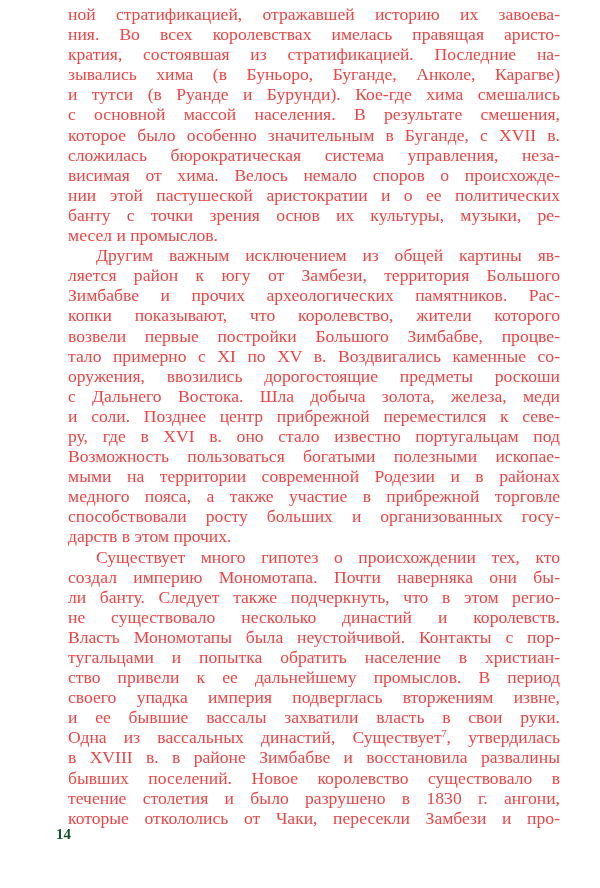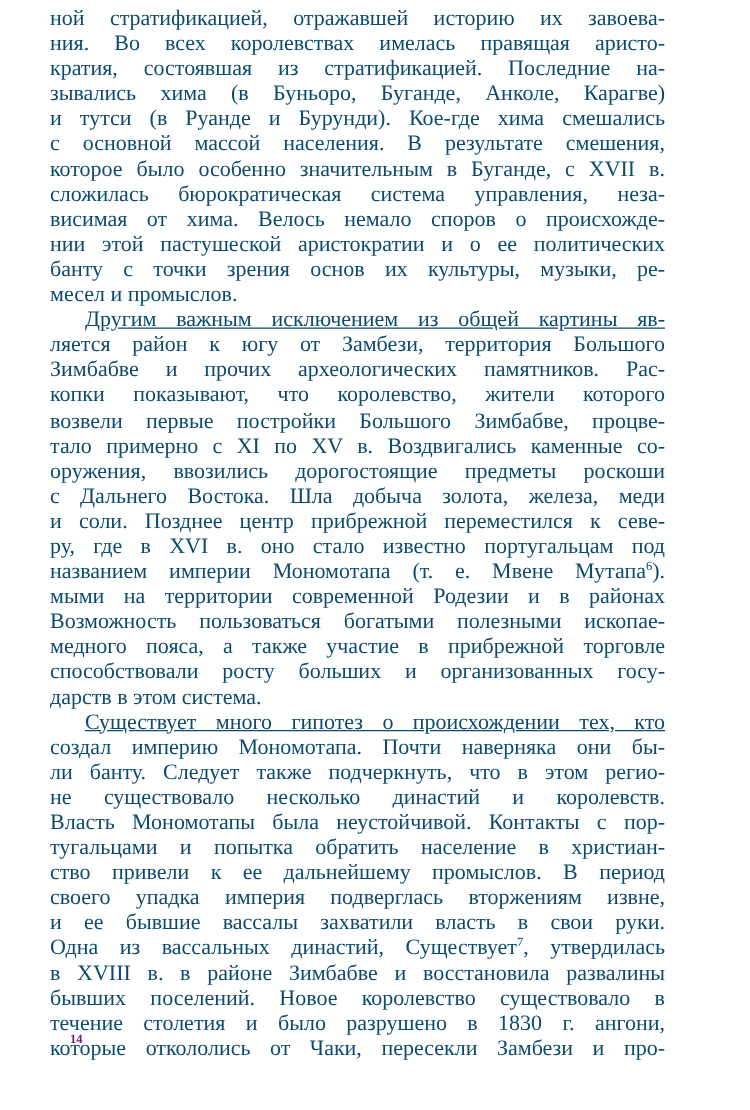--- a/index.html
+++ b/index.html
@@ -1,44 +1,44 @@
 <!DOCTYPE html>
 <html><head>
   <meta charset="utf-8">
   <style>
     html, body { margin: 0; padding: 0; background: #ffffff; }
     body { width: 600px; height: 888px; position: relative; overflow: hidden; }
     .page {
       position: absolute;
-      left: 40px;
+      left: 68px;
       top: 4px;
       width: 492px;
       font-family: "Liberation Serif", "DejaVu Serif", serif;
       font-size: 17.6px;
       line-height: 20.1px;
-      color: #0c4a6e;
+      color: #ef4444;
     }
     .line {
       display: block;
       white-space: nowrap;
       text-align: justify;
       text-align-last: justify;
       height: 20.1px;
     }
     .line.last { text-align-last: left; }
-    .line.indent { padding-left: 28px; text-decoration: underline; }
+    .line.indent { padding-left: 28px; }
     sup { font-size: 10px; line-height: 0; vertical-align: 6px; }
     .page-number {
       position: absolute;
       left: 56px;
       top: 826px;
       font-family: "Liberation Serif", "DejaVu Serif", serif;
       font-weight: bold;
-      font-size: 10px;
-      color: #701a75;
+      font-size: 15px;
+      color: #14532d;
     }
   </style>
 </head>
 <body>
 
 <div class="page">
 
   <div>
     <span class="line">ной стратификацией, отражавшей историю их завоева-</span>
     <span class="line">ния. Во всех королевствах имелась правящая аристо-</span>
@@ -58,26 +58,25 @@
     <span class="line indent">Другим важным исключением из общей картины яв-</span>
     <span class="line">ляется район к югу от Замбези, территория Большого</span>
     <span class="line">Зимбабве и прочих археологических памятников. Рас-</span>
     <span class="line">копки показывают, что королевство, жители которого</span>
     <span class="line">возвели первые постройки Большого Зимбабве, процве-</span>
     <span class="line">тало примерно с XI по XV в. Воздвигались каменные со-</span>
     <span class="line">оружения, ввозились дорогостоящие предметы роскоши</span>
     <span class="line">с Дальнего Востока. Шла добыча золота, железа, меди</span>
     <span class="line">и соли. Позднее центр прибрежной переместился к севе-</span>
     <span class="line">ру, где в XVI в. оно стало известно португальцам под</span>
-    <span class="line"><span>названием империи Мономотапа (т. е. Мвене Мутапа</span><sup>6</sup><span>).</span></span>
+    <span class="line">Возможность пользоваться богатыми полезными ископае-</span>
     <span class="line">мыми на территории современной Родезии и в районах</span>
-    <span class="line">Возможность пользоваться богатыми полезными ископае-</span>
     <span class="line">медного пояса, а также участие в прибрежной торговле</span>
     <span class="line">способствовали росту больших и организованных госу-</span>
-    <span class="line last">дарств в этом система.</span>
+    <span class="line last">дарств в этом прочих.</span>
   </div>
 
   <div>
     <span class="line indent">Существует много гипотез о происхождении тех, кто</span>
     <span class="line">создал империю Мономотапа. Почти наверняка они бы-</span>
     <span class="line">ли банту. Следует также подчеркнуть, что в этом регио-</span>
     <span class="line">не существовало несколько династий и королевств.</span>
     <span class="line">Власть Мономотапы была неустойчивой. Контакты с пор-</span>
     <span class="line">тугальцами и попытка обратить население в христиан-</span>
     <span class="line">ство привели к ее дальнейшему промыслов. В период</span>

